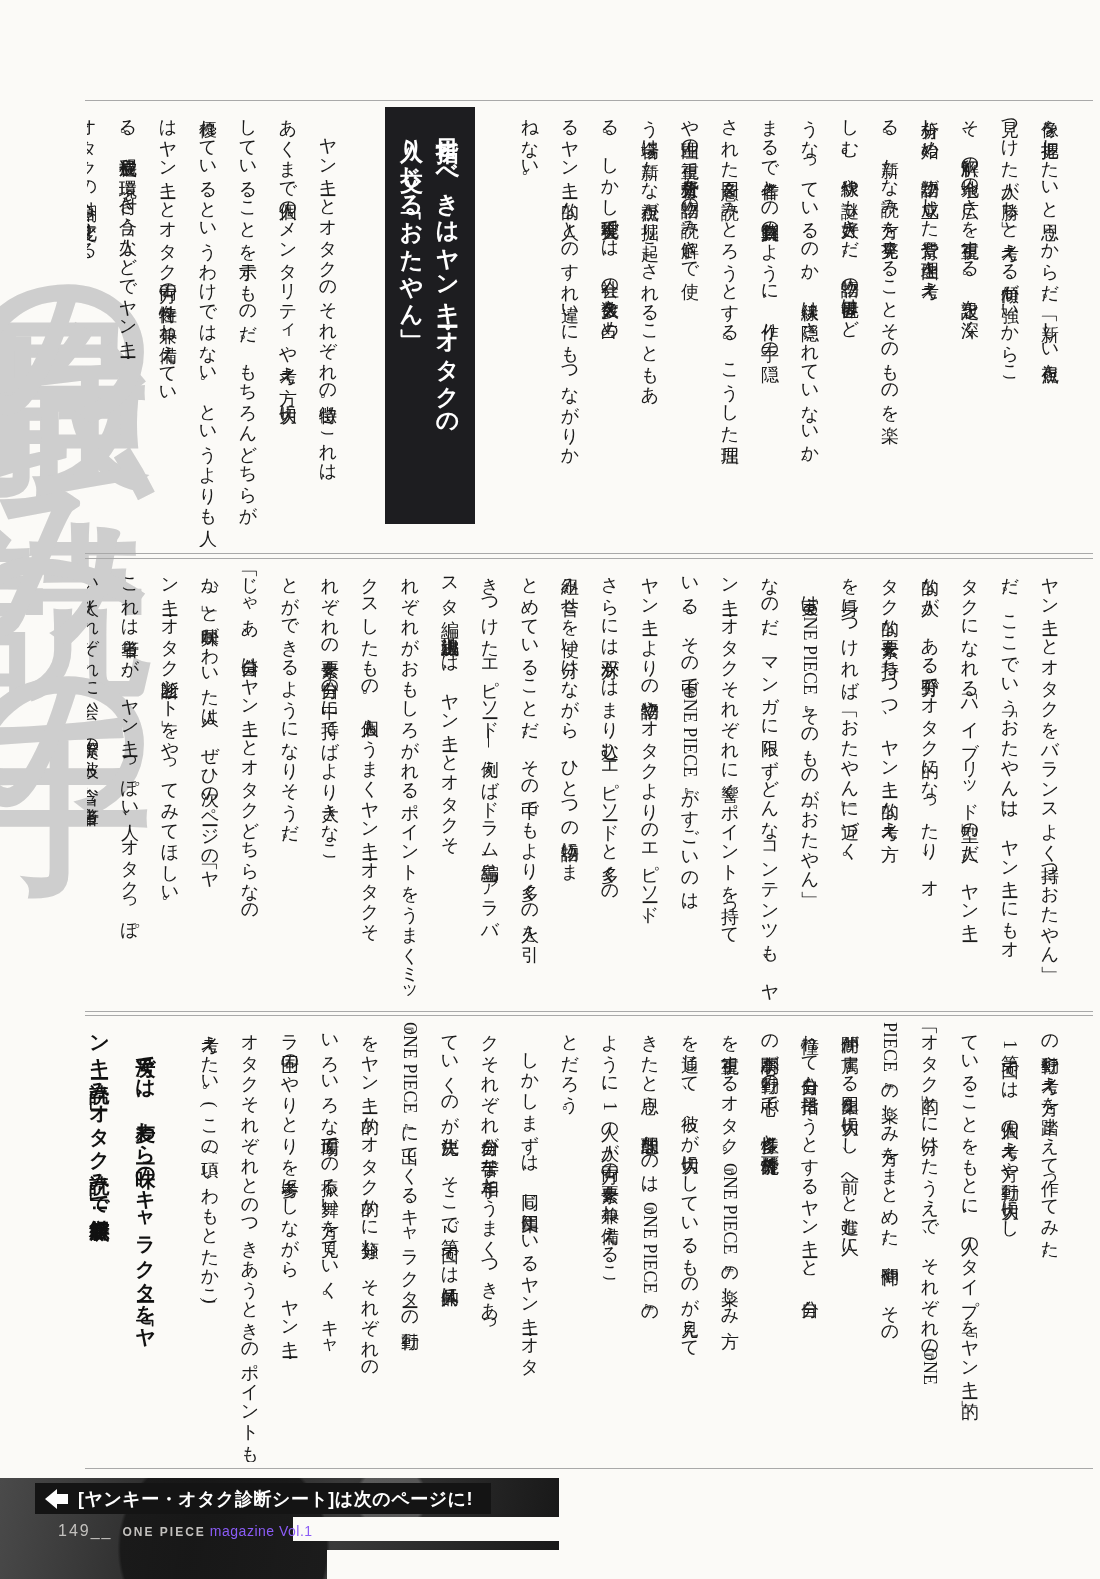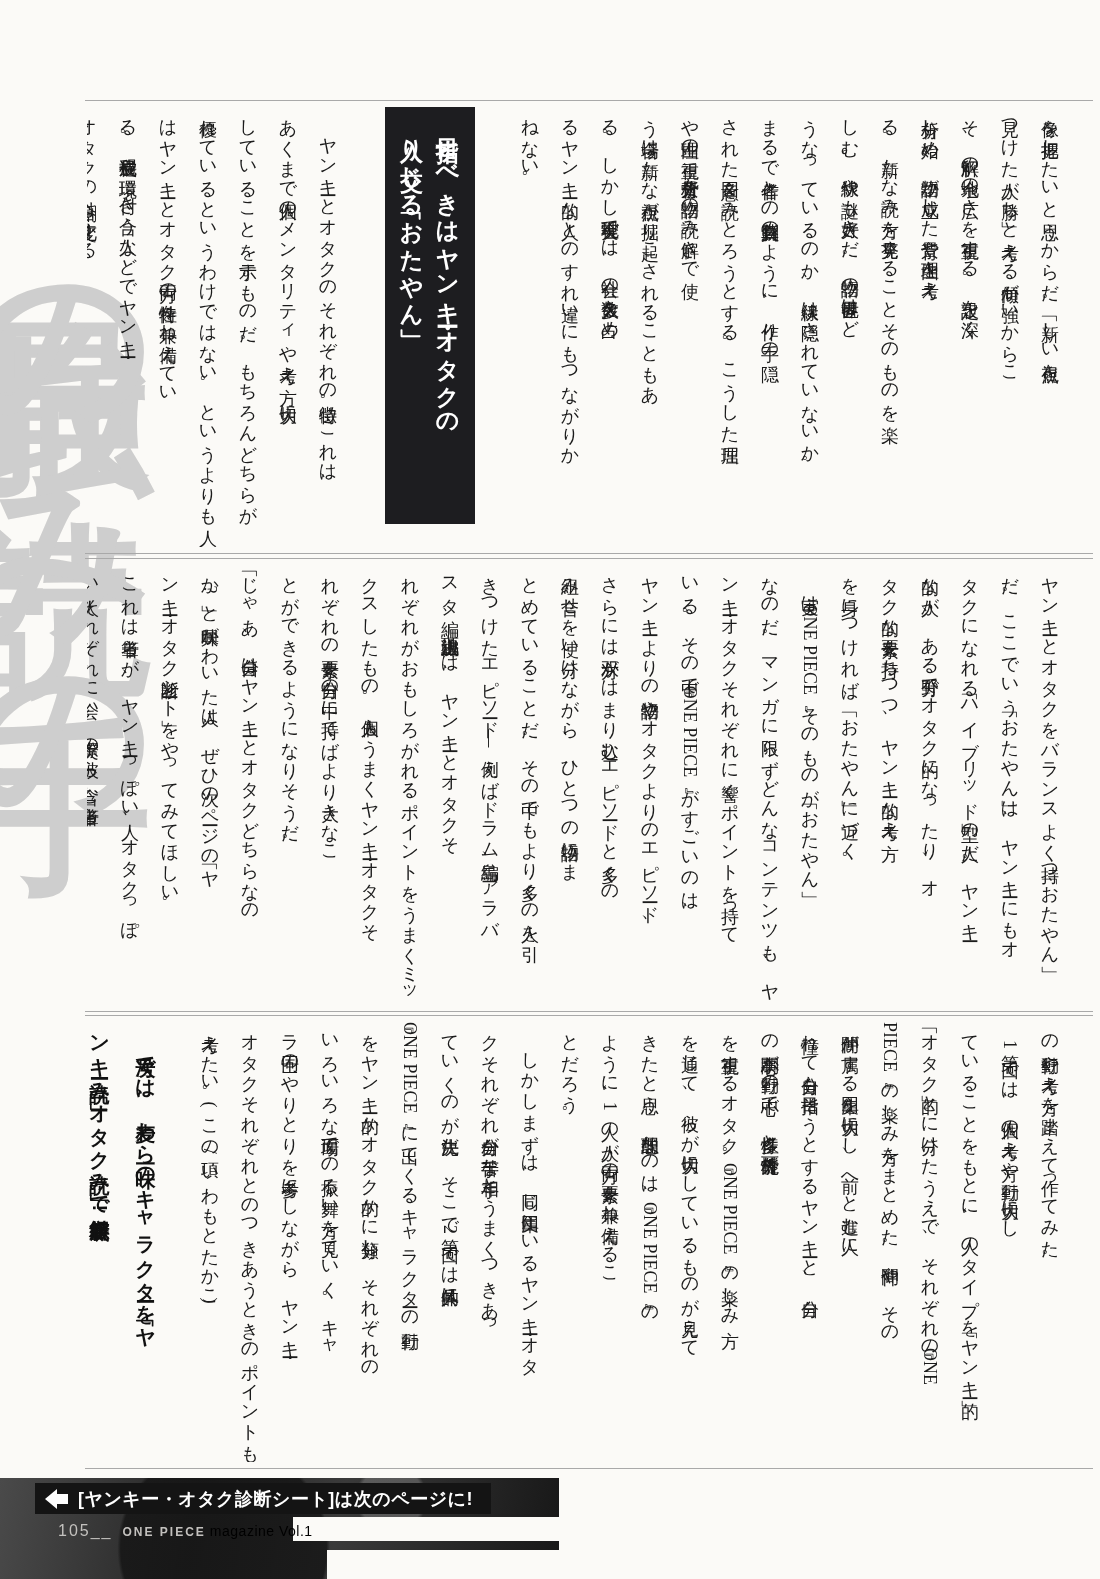--- a/index.html
+++ b/index.html
@@ -65,21 +65,21 @@
   .banner-label{
     color:#ffffff;font-family:"Liberation Sans","DejaVu Sans",sans-serif;
     font-weight:700;font-size:18px;letter-spacing:.5px;
   }
   .pageinfo{
     position:absolute;left:58px;top:1522px;z-index:4;
     color:#c3c1be;font-family:"Liberation Sans","DejaVu Sans",sans-serif;
     font-size:16px;letter-spacing:2px;white-space:nowrap;display:flex;align-items:baseline;
   }
   .pageinfo .brand{font-weight:700;font-size:12px;letter-spacing:2px;margin:0 4px 0 10px;}
-  .pageinfo .suffix{font-size:14px;letter-spacing:.5px;color:#000000;}
+  .pageinfo .suffix{font-size:14px;letter-spacing:.5px;color:#8b5cf6;}
 </style>
 </head>
 <body>
 
 <div>
 
   <div class="watermark">最強の読み手の</div>
 
   <div class="band band1">
     <div class="vtext">
@@ -175,19 +175,19 @@
 
   <div class="next-banner">
     <span class="arrow-icon">
       <span class="arrow-head"></span>
         <span class="arrow-stem"></span>
     </span>
     <span class="banner-label">[ヤンキー・オタク診断シート]は次のページに!</span>
   </div>
 
   <div class="pageinfo">
-    <span>105</span>
+    <span>149</span>
       <span>__</span>
       <span class="brand">ONE PIECE</span>
       <span class="suffix">magazine Vol.1</span>
   </div>
 
 </div>
 
 </body></html>

